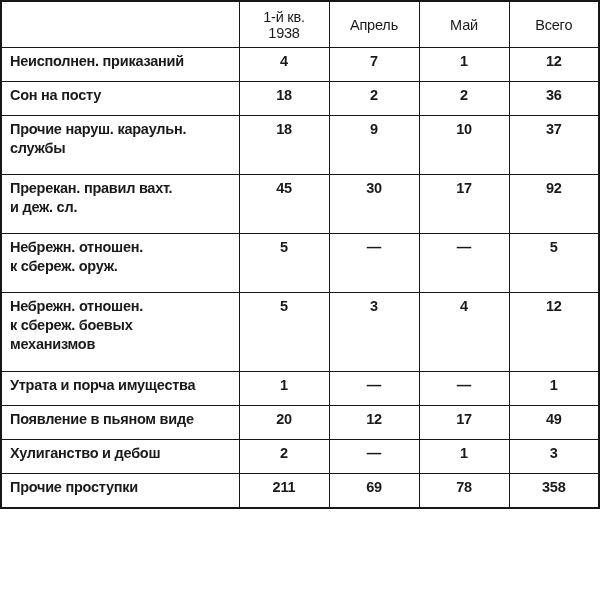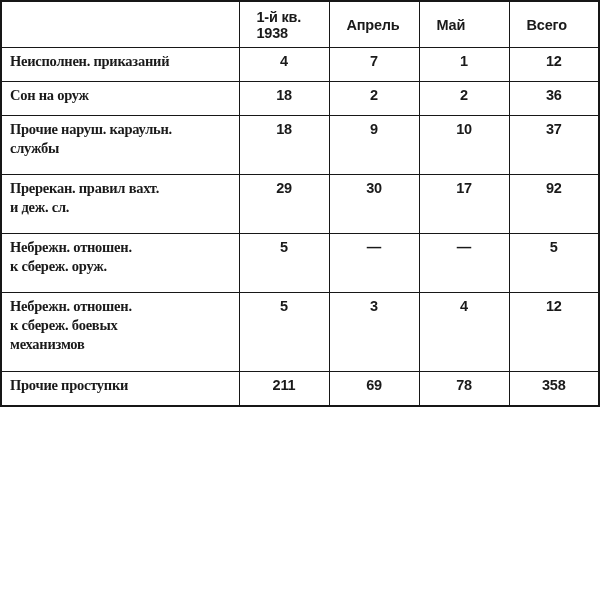--- a/index.html
+++ b/index.html
@@ -48,45 +48,44 @@
     padding: 0;
     vertical-align: top;
     font-size: 14.5px;
     line-height: 19px;
     letter-spacing: -0.2px;
     font-weight: 700;
   }
 
   
   thead th {
-    text-align: left;
+    text-align: center;
     vertical-align: middle;
     height: 41px;
-    font-weight: 700;
+    font-weight: 400;
     font-size: 14.5px;
     line-height: 16px;
     padding: 2px 17px;
   }
   thead th.blank-head {
     border-left: 2px solid #171717;
     border-top: 2px solid #171717;
   }
   thead th .hl {
     display: block;
     white-space: nowrap;
   }
 
   
   td.label {
     text-align: left;
     padding: 4px 4px 4px 8px;
     font-weight: 700;
     white-space: pre-line;
     letter-spacing: -0.25px;
-    font-family: Liberation Serif, serif;
   }
   td.num {
     text-align: center;
     padding: 4px 3px 4px 3px;
     font-weight: 700;
     font-variant-numeric: tabular-nums;
   }
 
   
   tr.r1 td { height: 25px; }
@@ -127,38 +126,38 @@
     </thead>
     <tbody id="tbody">
         <tr class="r1">
           <td class="label">Неисполнен. приказаний</td>
           <td class="num">4</td>
           <td class="num">7</td>
           <td class="num">1</td>
           <td class="num">12</td>
         </tr>
         <tr class="r1">
-          <td class="label">Сон на оруж</td>
+          <td class="label">Сон на посту</td>
           <td class="num">18</td>
           <td class="num">2</td>
           <td class="num">2</td>
           <td class="num">36</td>
         </tr>
         <tr class="r2">
           <td class="label">Прочие наруш. караульн.
 службы</td>
           <td class="num">18</td>
           <td class="num">9</td>
           <td class="num">10</td>
           <td class="num">37</td>
         </tr>
         <tr class="r2">
           <td class="label">Пререкан. правил вахт.
 и деж. сл.</td>
-          <td class="num">29</td>
+          <td class="num">45</td>
           <td class="num">30</td>
           <td class="num">17</td>
           <td class="num">92</td>
         </tr>
         <tr class="r2">
           <td class="label">Небрежн. отношен.
 к сбереж. оруж.</td>
           <td class="num">5</td>
           <td class="num"><span class="dash">—</span></td>
           <td class="num"><span class="dash">—</span></td>
@@ -167,20 +166,41 @@
         <tr class="r3">
           <td class="label">Небрежн. отношен.
 к сбереж. боевых
 механизмов</td>
           <td class="num">5</td>
           <td class="num">3</td>
           <td class="num">4</td>
           <td class="num">12</td>
         </tr>
         <tr class="r1">
+          <td class="label">Утрата и порча имущества</td>
+          <td class="num">1</td>
+          <td class="num"><span class="dash">—</span></td>
+          <td class="num"><span class="dash">—</span></td>
+          <td class="num">1</td>
+        </tr>
+        <tr class="r1">
+          <td class="label">Появление в пьяном виде</td>
+          <td class="num">20</td>
+          <td class="num">12</td>
+          <td class="num">17</td>
+          <td class="num">49</td>
+        </tr>
+        <tr class="r1">
+          <td class="label">Хулиганство и дебош</td>
+          <td class="num">2</td>
+          <td class="num"><span class="dash">—</span></td>
+          <td class="num">1</td>
+          <td class="num">3</td>
+        </tr>
+        <tr class="r1">
           <td class="label">Прочие проступки</td>
           <td class="num">211</td>
           <td class="num">69</td>
           <td class="num">78</td>
           <td class="num">358</td>
         </tr>
       </tbody>
   </table>
 </div>
 

